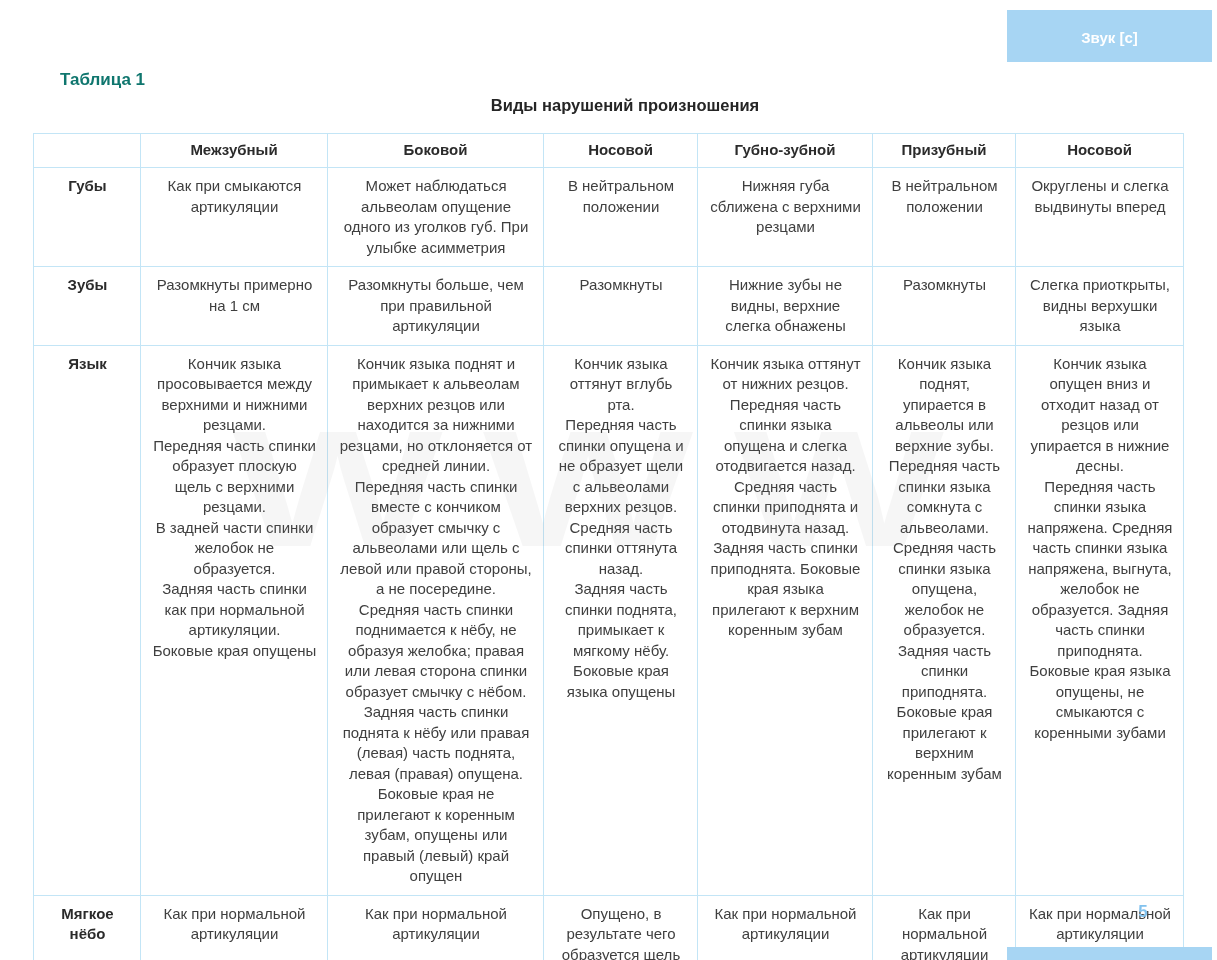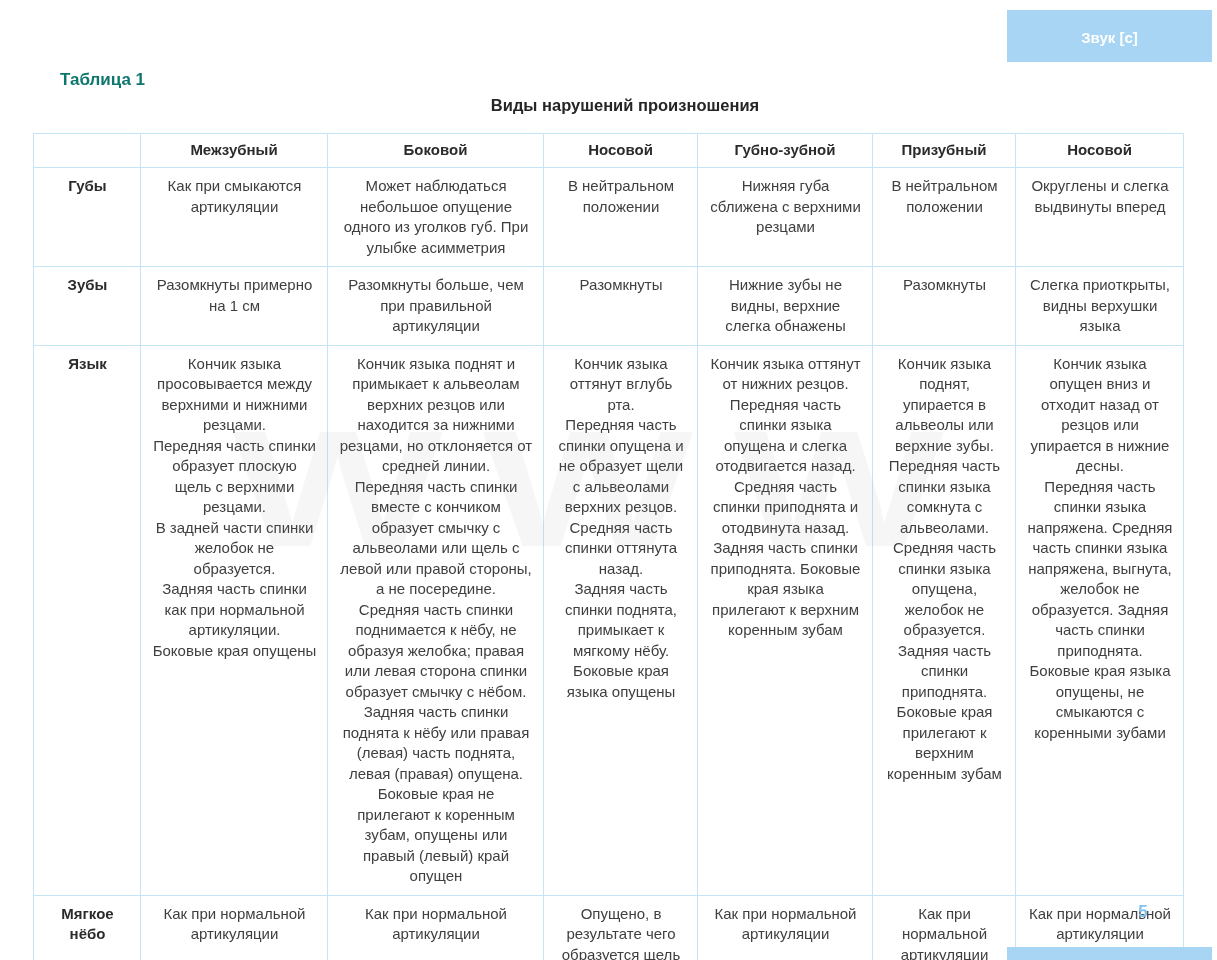--- a/index.html
+++ b/index.html
@@ -145,21 +145,21 @@
       <th>Межзубный</th>
       <th>Боковой</th>
       <th>Носовой</th>
       <th>Губно-зубной</th>
       <th>Призубный</th>
       <th>Носовой</th>
     </tr>
     <tr style="height:83px">
       <td class="row-label">Губы</td>
       <td>Как при смыкаются артикуляции</td>
-      <td>Может наблюдаться небольшое опущение одного из уголков губ. При улыбке асимметрия</td>
+      <td>Может наблюдаться альвеолам опущение одного из уголков губ. При улыбке асимметрия</td>
       <td>В нейтральном положении</td>
       <td>Нижняя губа сближена с верхними резцами</td>
       <td>В нейтральном положении</td>
       <td>Округлены и слегка выдвинуты вперед</td>
     </tr>
     <tr style="height:75px">
       <td class="row-label">Зубы</td>
       <td>Разомкнуты примерно на 1 см</td>
       <td>Разомкнуты больше, чем при правильной артикуляции</td>
       <td>Разомкнуты</td>

